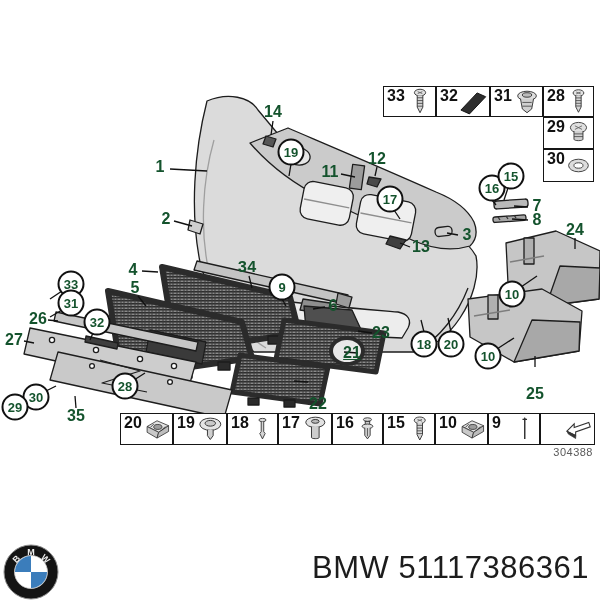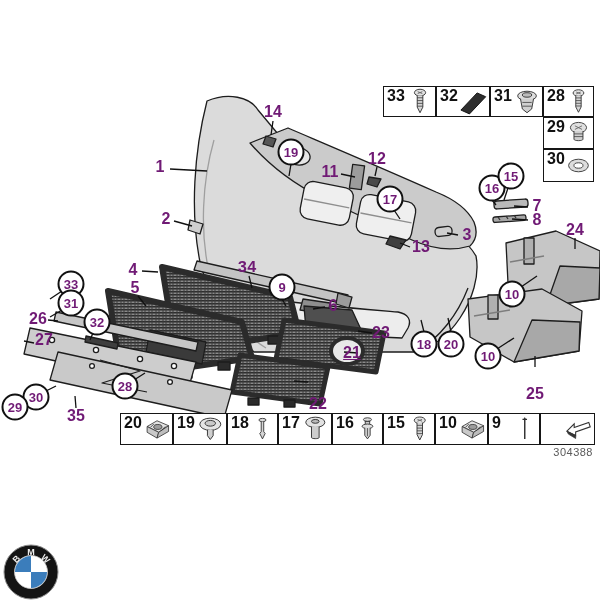--- a/index.html
+++ b/index.html
@@ -1,21 +1,21 @@
 <!DOCTYPE html>
 <html><head>
 <meta charset="utf-8">
 <style>
   html,body{margin:0;padding:0;background:#fff;}
   #stage{position:relative;width:600px;height:600px;background:#ffffff;overflow:hidden;
          font-family:"Liberation Sans",sans-serif;}
   #art,#leader-svg{position:absolute;left:0;top:0;}
   #callout-layer{position:absolute;left:0;top:0;width:600px;height:600px;}
   .callout{position:absolute;transform:translate(-50%,-50%);font-weight:bold;
-           font-size:16px;color:#701a75;white-space:nowrap;line-height:1;}
+           font-size:16px;color:#14532d;white-space:nowrap;line-height:1;}
   .callout.circled{width:23px;height:23px;border:2px solid #111;border-radius:50%;
            background:#fff;font-size:13px;display:flex;align-items:center;justify-content:center;}
   .cell{position:absolute;border:1.6px solid #161616;background:#fff;box-sizing:border-box;}
   .cellnum{position:absolute;top:0px;left:3px;font-weight:bold;font-size:16px;color:#111;line-height:1.1;}
   .cellicon{position:absolute;right:1px;top:0px;bottom:0px;width:55%;}
   .cellicon svg{width:100%;height:100%;}
   #fig-number{position:absolute;left:535px;top:446px;width:58px;text-align:right;
               font-size:11px;color:#5a5a5a;letter-spacing:.5px;}
   #footer-logo{position:absolute;left:3px;top:544px;width:56px;height:56px;}
   #part-number{position:absolute;right:11px;top:550px;font-size:31px;color:#1c1c1c;
@@ -206,21 +206,21 @@
       <div class="callout" style="left: 318px; top: 404px;">22</div>
       <div class="callout" style="left: 333px; top: 306px;">6</div>
       <div class="callout circled" style="left: 282px; top: 287px;">9</div>
       <div class="callout" style="left: 247px; top: 268px; font-family: Liberation Mono, monospace;">34</div>
       <div class="callout" style="left: 133px; top: 270px;">4</div>
       <div class="callout" style="left: 135px; top: 288px;">5</div>
       <div class="callout circled" style="left: 71px; top: 284px;">33</div>
       <div class="callout circled" style="left: 71px; top: 303px;">31</div>
       <div class="callout" style="left: 38px; top: 319px; text-align: right;">26</div>
       <div class="callout circled" style="left: 97px; top: 322px;">32</div>
-      <div class="callout" style="left: 14px; top: 340px; margin-left: 30px;">27</div>
+      <div class="callout" style="left: 14px; top: 340px;">27</div>
       <div class="callout circled" style="left: 125px; top: 386px;">28</div>
       <div class="callout circled" style="left: 36px; top: 397px;">30</div>
       <div class="callout circled" style="left: 15px; top: 407px;">29</div>
       <div class="callout" style="left: 76px; top: 416px;">35</div>
     </div>
 
   <div id="parts-grid">
       <div class="cell" style="left: 383px; top: 86px; width: 53px; height: 31px;">
         <span class="cellnum">33</span>
         <span class="cellicon"><svg viewBox="0 0 30 30">
@@ -379,13 +379,14 @@
     <circle cx="28" cy="28" r="27" fill="none" stroke="#8d8d8d" stroke-width="1"></circle>
     <circle cx="28" cy="28" r="16.5" fill="#ffffff" stroke="#c9c9c9" stroke-width="0.8"></circle>
     <path d="M28,28 L28,12 A16,16 0 0 0 12,28 Z" fill="#3b7dbb"></path>
     <path d="M28,28 L28,44 A16,16 0 0 0 44,28 Z" fill="#3b7dbb"></path>
     <g fill="#ededed" font-family="Liberation Sans, sans-serif" font-size="9" font-weight="bold" text-anchor="middle">
       <text x="13.5" y="18" transform="rotate(-45 13.5 15)">B</text>
       <text x="28" y="10.5">M</text>
       <text x="42.5" y="18" transform="rotate(45 42.5 15)">W</text>
     </g>
   </svg>
+  <div id="part-number">BMW 51117386361</div>
 </div>
 
 </body></html>

